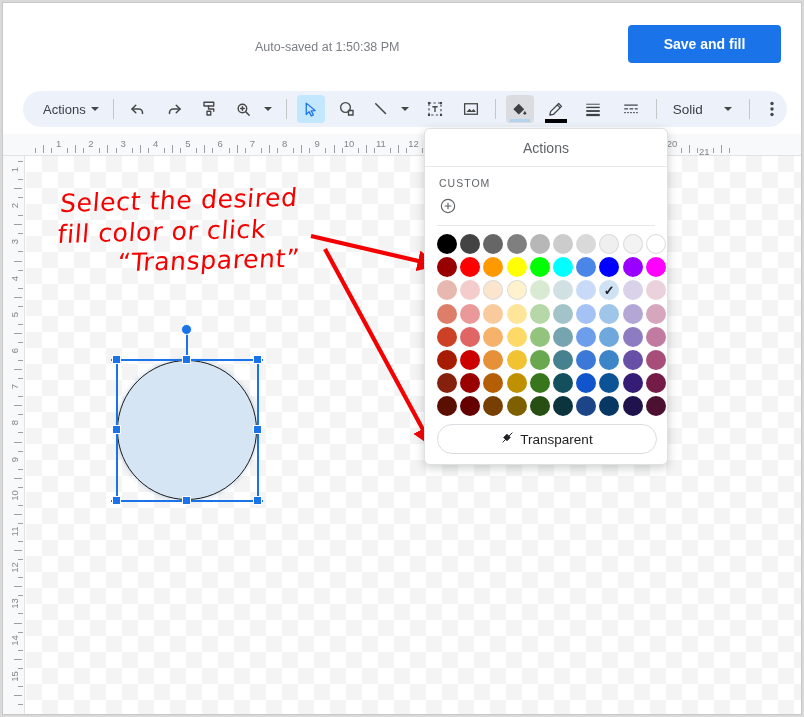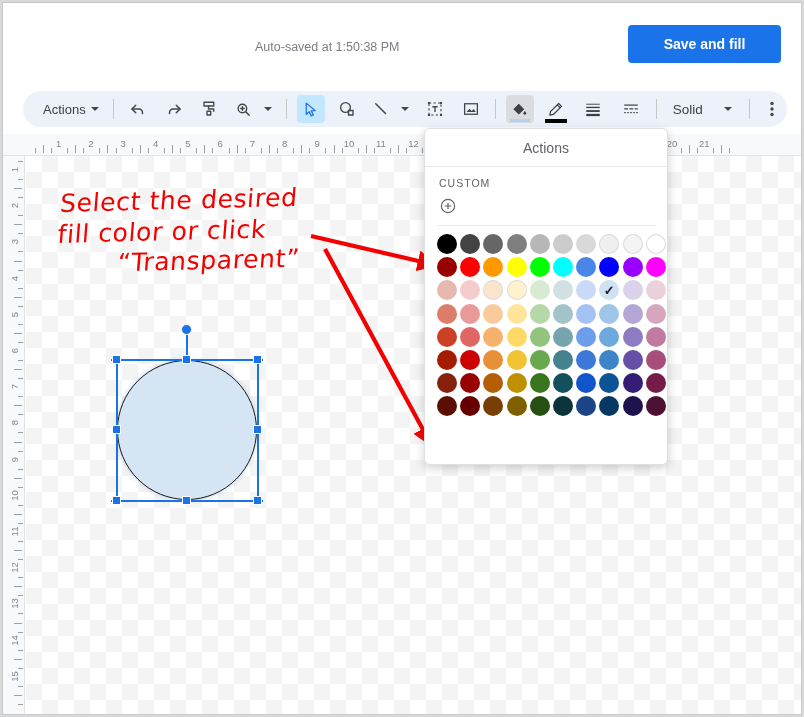--- a/index.html
+++ b/index.html
@@ -525,21 +525,21 @@
       <div class="rk-tick" style="left: 645.475px; top: 14px; height: 5px;"></div>
       <div class="rk-tick" style="left: 653.55px; top: 11px; height: 8px;"></div>
       <div class="rk-tick" style="left: 661.625px; top: 14px; height: 5px;"></div>
       <div class="rk-num" style="left: 663.7px; top: 4px;">20</div>
       <div class="rk-tick" style="left: 645.475px; top: 14px; height: 5px;"></div>
       <div class="rk-tick" style="left: 653.55px; top: 11px; height: 8px;"></div>
       <div class="rk-tick" style="left: 661.625px; top: 14px; height: 5px;"></div>
       <div class="rk-tick" style="left: 677.775px; top: 14px; height: 5px;"></div>
       <div class="rk-tick" style="left: 685.85px; top: 11px; height: 8px;"></div>
       <div class="rk-tick" style="left: 693.925px; top: 14px; height: 5px;"></div>
-      <div class="rk-num" style="left: 696px; top: 4px; text-align: right;">21</div>
+      <div class="rk-num" style="left: 696px; top: 12px; text-align: right;">21</div>
       <div class="rk-tick" style="left: 677.775px; top: 14px; height: 5px;"></div>
       <div class="rk-tick" style="left: 685.85px; top: 11px; height: 8px;"></div>
       <div class="rk-tick" style="left: 693.925px; top: 14px; height: 5px;"></div>
       <div class="rk-tick" style="left: 710.075px; top: 14px; height: 5px;"></div>
       <div class="rk-tick" style="left: 718.15px; top: 11px; height: 8px;"></div>
       <div class="rk-tick" style="left: 726.225px; top: 14px; height: 5px;"></div>
     </div>
   <div id="ruler-left">
       <div class="vnum" style="left: 2px; top: 8px;">1</div>
       <div class="rk-tick" style="top: 4.95px; left: 15px; width: 5px;"></div>
@@ -772,15 +772,24 @@
         <div class="sw" style="background: rgb(102, 0, 0);"></div>
         <div class="sw" style="background: rgb(120, 63, 4);"></div>
         <div class="sw" style="background: rgb(127, 96, 0);"></div>
         <div class="sw" style="background: rgb(39, 78, 19);"></div>
         <div class="sw" style="background: rgb(12, 52, 61);"></div>
         <div class="sw" style="background: rgb(28, 69, 135);"></div>
         <div class="sw" style="background: rgb(7, 55, 99);"></div>
         <div class="sw" style="background: rgb(32, 18, 77);"></div>
         <div class="sw" style="background: rgb(76, 17, 48);"></div>
       </div>
+    <div id="transparent-btn">
+      <span>
+        <svg width="13" height="13" viewBox="0 0 24 24" fill="none" stroke="#202124" stroke-width="1.7">
+          <path d="M5 12 L11 6 L17 12 L11 18 Z" fill="#202124" stroke="#202124"></path>
+          <line x1="3" y1="21" x2="21" y2="3" stroke="#202124" stroke-width="1.8"></line>
+        </svg>
+      </span>
+      <span>Transparent</span>
+    </div>
   </div>
 
 </div>
 
 </body></html>

